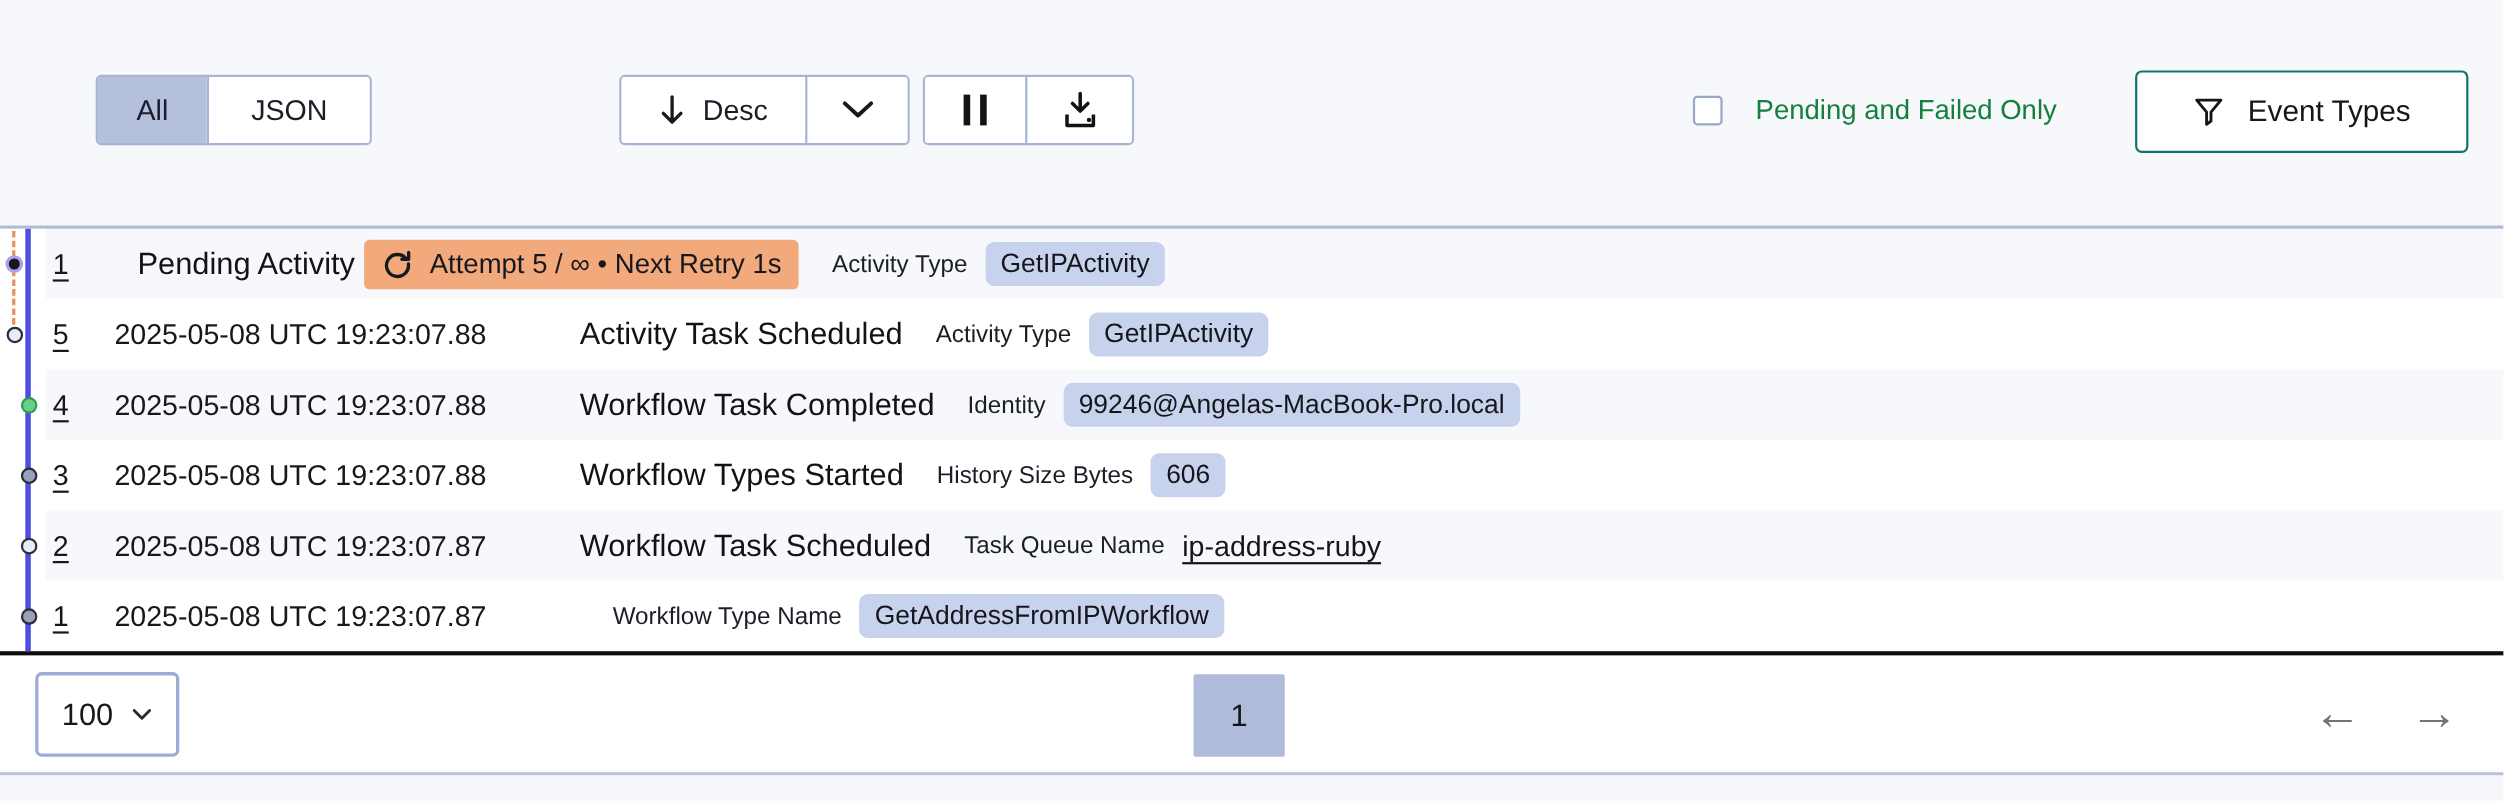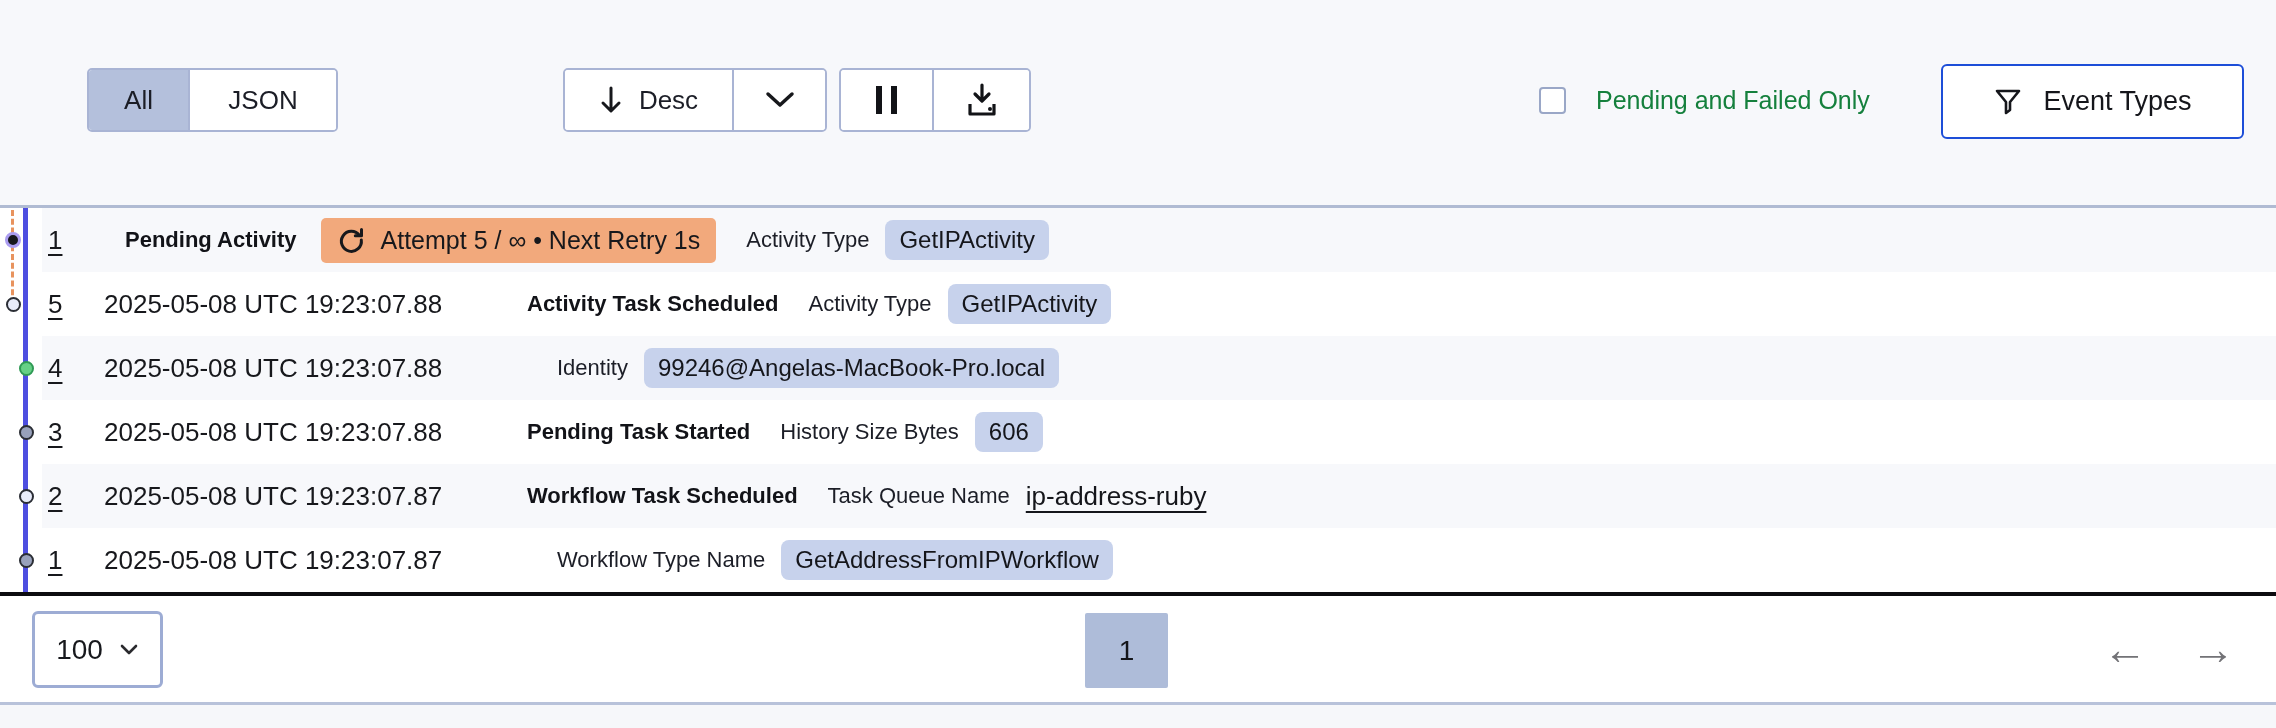--- a/index.html
+++ b/index.html
@@ -18,41 +18,41 @@
   .seg { display:flex; align-items:center; justify-content:center; gap:16px;
     font-size:26px; color:#1b1d26; background:#ffffff; border:none; padding:0;
     border-left:2px solid #a9b4d4; cursor:pointer; font-family:inherit; }
   .seg:first-child { border-left:none; }
   .seg.selected { background:#b4c0dc; }
   .check-wrap { position:absolute; left:1539px; top:68px; height:64px; display:flex; align-items:center; gap:30px; }
   .checkbox { width:27px; height:27px; box-sizing:border-box; background:#ffffff;
     border:2px solid #9aa7c7; border-radius:4px; cursor:pointer; }
   .check-label { font-size:25px; color:#15803d; }
   .event-types-btn { position:absolute; left:1941px; top:64px; width:303px; height:75px;
-    box-sizing:border-box; background:#ffffff; border:2px solid #1d4ed8; border-radius:6px;
+    box-sizing:border-box; background:#ffffff; border:2px solid #0f766e; border-radius:6px;
     display:flex; align-items:center; justify-content:center; gap:20px; font-size:27px;
     color:#15161b; cursor:pointer; font-family:inherit; }
   .pause-bars { display:flex; gap:9px; }
   .pause-bars span { display:block; width:6px; height:28px; background:#121317; }
   
   .event-table { position:absolute; left:0; top:205px; width:100%; height:387px;
     border-top:3px solid #b0bbd3; box-sizing:border-box; }
   .rows { position:relative; }
   .row { height:64px; display:flex; align-items:center; padding-left:42px;
     box-sizing:border-box; background:#ffffff; cursor:pointer; }
   .row.striped { background:linear-gradient(90deg,#ffffff 42px,#f7f8fb 42px); }
   .cell-id { width:62px; flex:none; }
   .cell-id a { margin-left:6px; font-size:26px; color:#17181c; text-decoration:underline; text-underline-offset:5px; }
   .cell-time { width:423px; flex:none; font-size:26px; color:#17181c; }
-  .evt-title { font-size:22px; font-weight:700; color:#121318; }
+  .evt-title { font-size:28px; font-weight:400; color:#121318; }
   .evt-title.pending { margin-left:21px; }
   .attr-label { margin-left:30px; font-size:22px; color:#1c1e27; }
   .chip { margin-left:16px; background:#c7d2ec; border-radius:8px; padding:6px 14px; font-size:24px; color:#15161b; }
   .attr-link { margin-left:16px; font-size:26px; color:#15161b; text-decoration:underline; text-underline-offset:6px; }
-  .retry-badge { margin-left:24px; display:flex; align-items:center; gap:16px;
+  .retry-badge { margin-left:8px; display:flex; align-items:center; gap:16px;
     background:#f2a97c; border-radius:5px; padding:8px 16px; font-size:25px; color:#17181c; }
   
   .timeline { position:absolute; left:0; top:0; width:42px; height:384px; pointer-events:none; }
   .tl-line { position:absolute; left:23px; top:0; width:5px; height:384px; background:#4d4ee0; z-index:1; }
   .tl-dash { position:absolute; left:11px; top:2px; height:94px; width:0; border-left:3px dashed #e8935e; z-index:1; }
   .dot { position:absolute; width:15px; height:15px; border-radius:50%; box-sizing:border-box; z-index:2; }
   .dot.pending { width:16px; height:16px; background:#17181c; border:3px solid #ab9df0; }
   .dot.hollow { background:#e8ecfa; border:2px solid #2b2e35; }
   .dot.green { background:#66d086; border:2px solid #2f9a55; }
   .dot.gray { background:#98a1bb; border:2px solid #2b2e35; }
@@ -151,27 +151,28 @@
       <div class="row">
         <div class="cell-id"><a>5</a></div>
         <div class="cell-time">2025-05-08 UTC 19:23:07.88</div>
         <div class="evt-title">Activity Task Scheduled</div>
         <div class="attr-label">Activity Type</div>
         <div class="chip" style="background: rgb(199, 210, 236);">GetIPActivity</div>
       </div>
       <div class="row striped">
         <div class="cell-id"><a>4</a></div>
         <div class="cell-time">2025-05-08 UTC 19:23:07.88</div>
+        <div class="evt-title">Workflow Task Completed</div>
         <div class="attr-label">Identity</div>
         <div class="chip" style="background: rgb(199, 210, 236);">99246@Angelas-MacBook-Pro.local</div>
       </div>
       <div class="row">
         <div class="cell-id"><a>3</a></div>
         <div class="cell-time">2025-05-08 UTC 19:23:07.88</div>
-        <div class="evt-title">Pending Task Started</div>
+        <div class="evt-title">Workflow Types Started</div>
         <div class="attr-label">History Size Bytes</div>
         <div class="chip" style="background: rgb(199, 210, 236);">606</div>
       </div>
       <div class="row striped">
         <div class="cell-id"><a>2</a></div>
         <div class="cell-time">2025-05-08 UTC 19:23:07.87</div>
         <div class="evt-title">Workflow Task Scheduled</div>
         <div class="attr-label">Task Queue Name</div>
         <a class="attr-link">ip-address-ruby</a>
       </div>

